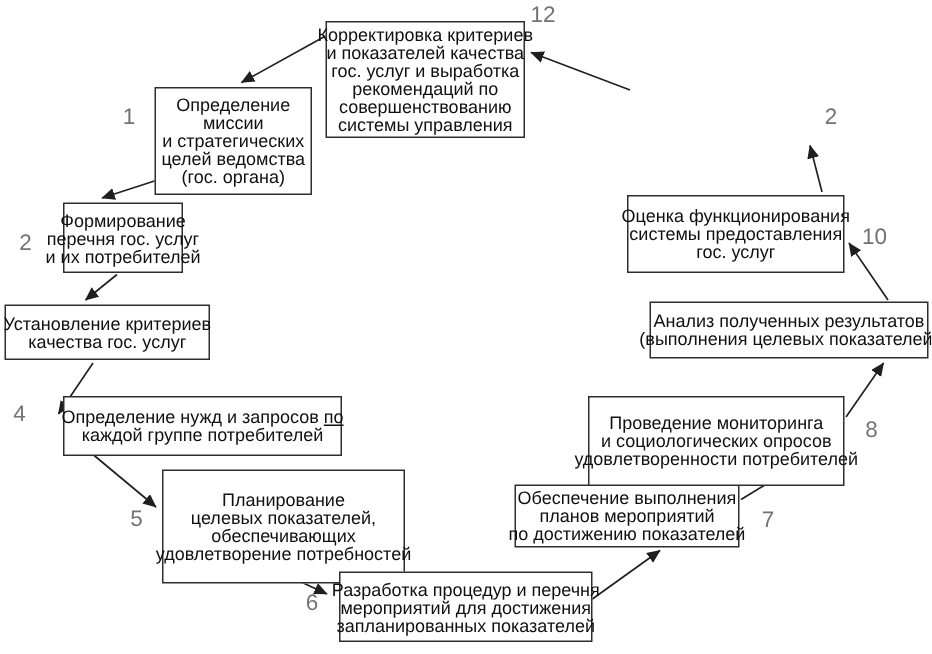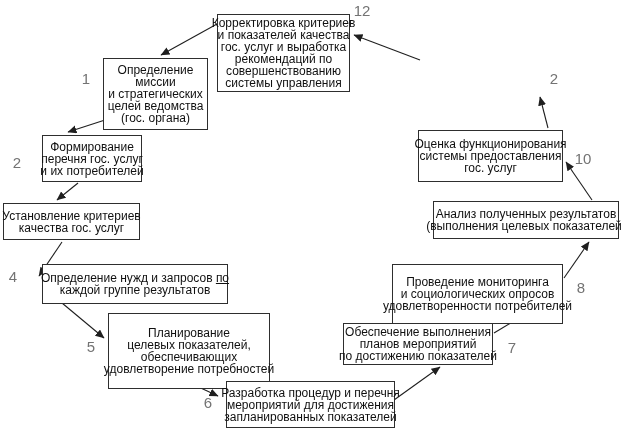--- a/index.html
+++ b/index.html
@@ -48,31 +48,31 @@
     </g>
   </svg>
 
   <div class="node" style="left:103px;top:58px;width:105px;height:72px">
     <div class="node-text">Определение
 миссии
 и стратегических
 целей ведомства
 (гос. органа)</div>
   </div>
-  <div class="node" style="left:42px;top:135px;width:100px;height:47px">
+  <div class="node" style="left:42px;top:135px;width:80px;height:47px">
     <div class="node-text">Формирование
 перечня гос. услуг
 и их потребителей</div>
   </div>
   <div class="node" style="left:3px;top:203px;width:137px;height:37px">
     <div class="node-text">Установление критериев
 качества гос. услуг</div>
   </div>
   <div class="node" style="left:42px;top:264px;width:186px;height:40px">
-    <div class="node-text"><span>Определение нужд и запросов </span><span class="u">по</span><br><span>каждой группе результатов</span></div>
+    <div class="node-text"><span>Определение нужд и запросов </span><span class="u">по</span><br><span>каждой группе потребителей</span></div>
   </div>
   <div class="node" style="left:108px;top:313px;width:162px;height:76px">
     <div class="node-text">Планирование
 целевых показателей,
 обеспечивающих
 удовлетворение потребностей</div>
   </div>
   <div class="node" style="left:226px;top:381px;width:169px;height:47px">
     <div class="node-text">Разработка процедур и перечня
 мероприятий для достижения

